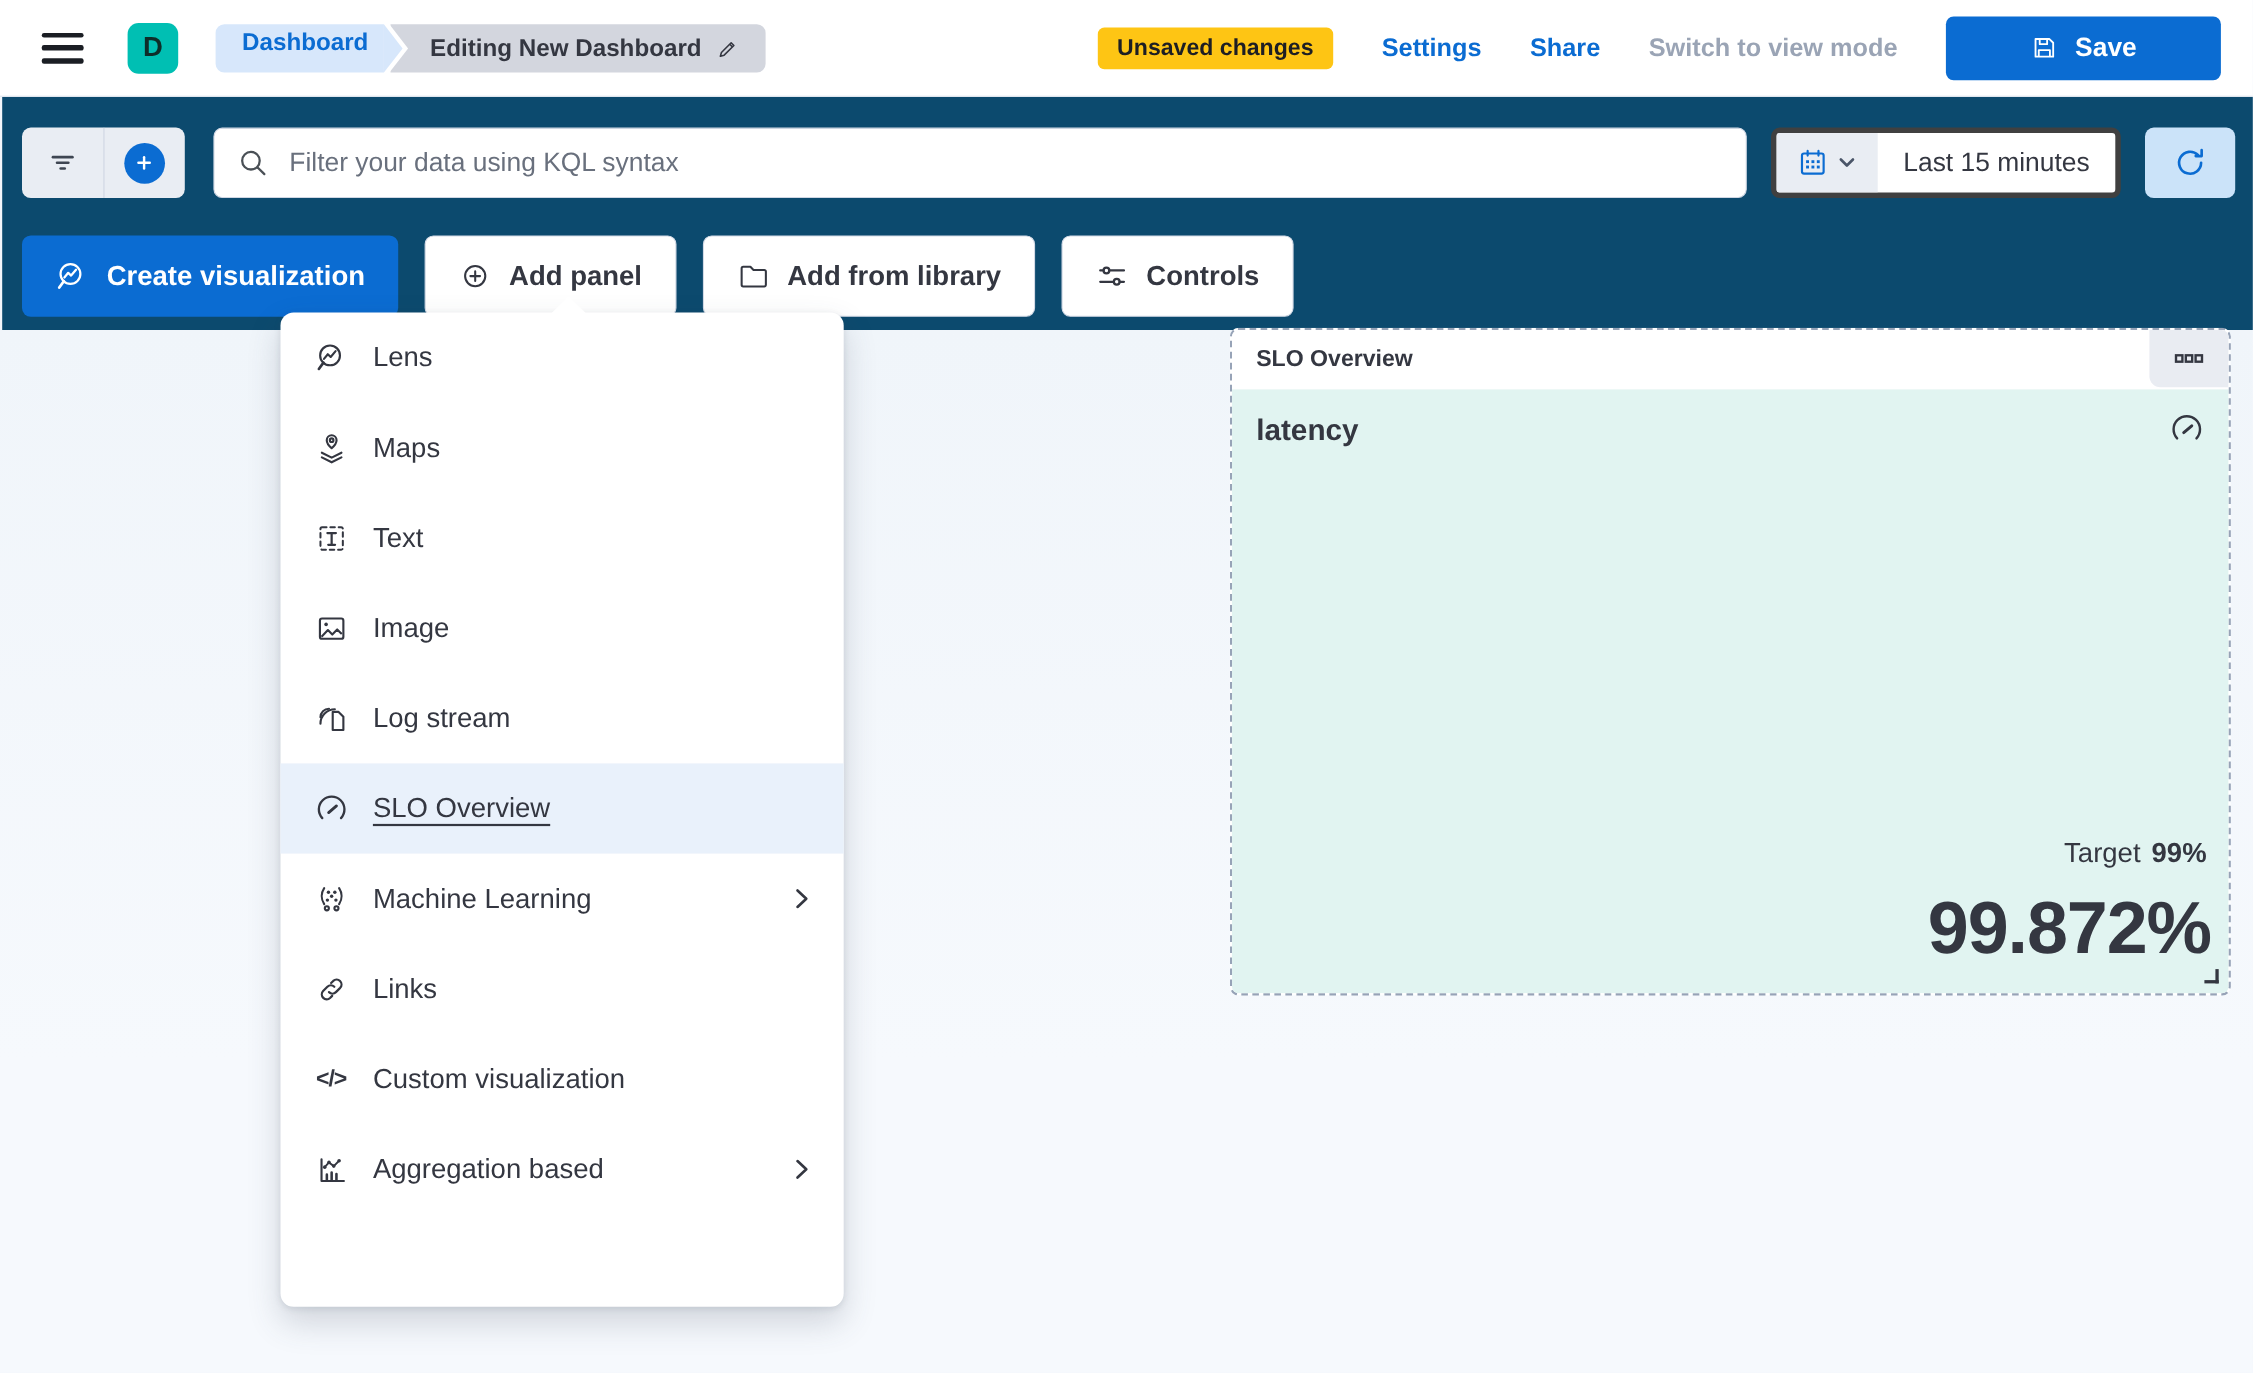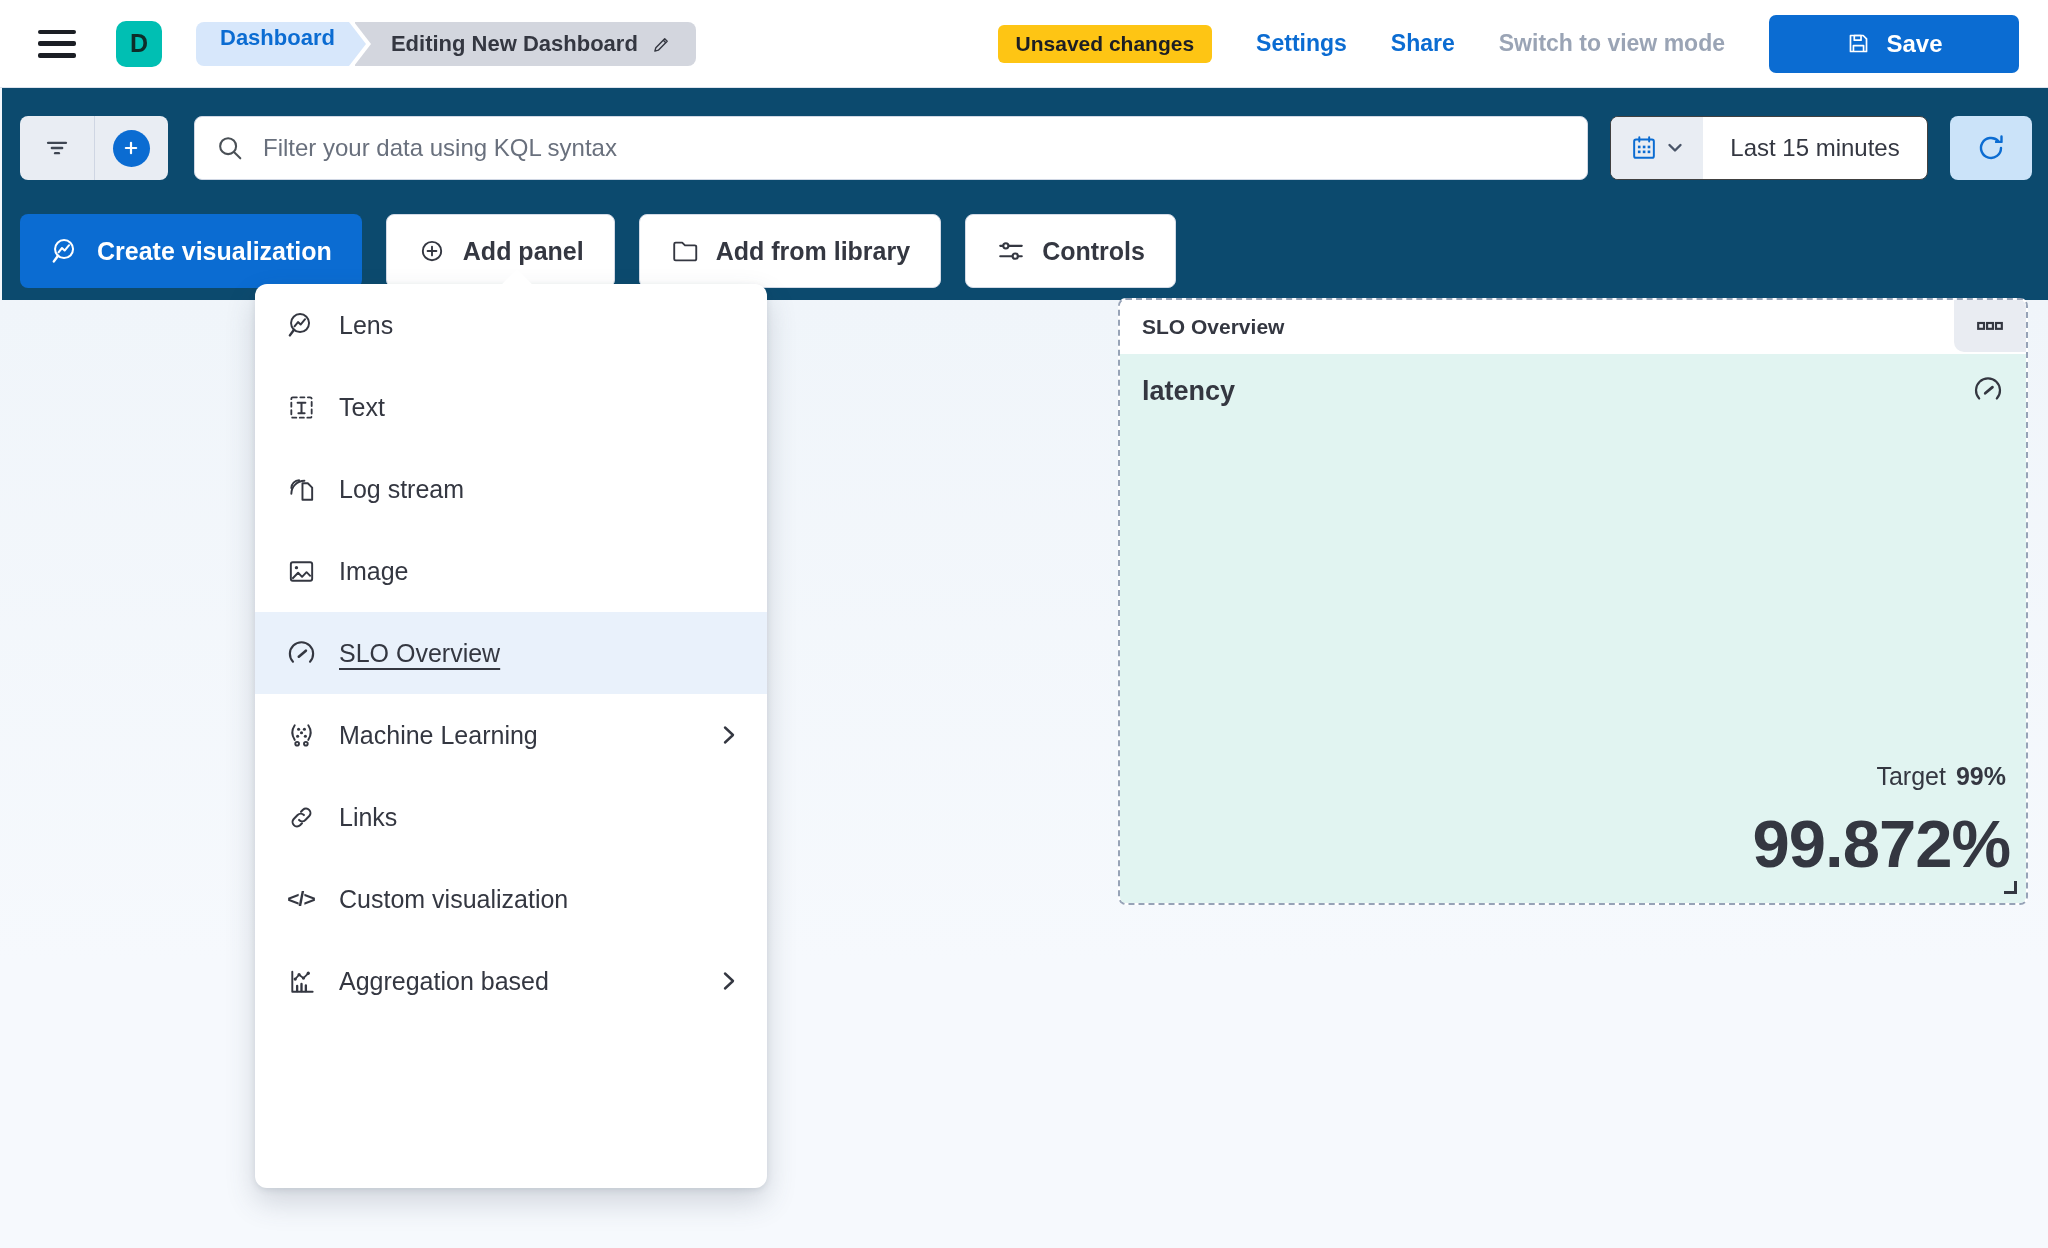--- a/index.html
+++ b/index.html
@@ -67,21 +67,21 @@
   .query-input-wrap {
     flex:1; height:64px; margin-left:26px; background:#fff; border:1px solid #d0d7e4; border-radius:8px;
     display:flex; align-items:center; padding:0 20px;
   }
   .query-input {
     flex:1; border:none; outline:none; font-family:inherit; font-size:24px; color:#343741;
     margin-left:18px; background:transparent;
   }
   .query-input::placeholder { color:#69707d; }
   .datepicker {
-    width:318px; height:64px; margin-left:22px; border:1px solid #404040; border-radius:8px;
+    width:318px; height:64px; margin-left:22px; border:5px solid #404040; border-radius:8px;
     display:flex; align-items:stretch; overflow:hidden; flex-shrink:0; background:#fff;
   }
   .datepicker .cal-cell { width:92px; background:#e9edf3; display:flex; align-items:center; justify-content:center; gap:6px; cursor:pointer; }
   .datepicker .range-cell { flex:1; display:flex; align-items:center; justify-content:center; font-size:24px; color:#343741; cursor:pointer; }
   .refresh-btn {
     width:82px; height:64px; margin-left:22px; background:#cbe3f9; border:none; border-radius:8px;
     display:flex; align-items:center; justify-content:center; cursor:pointer; flex-shrink:0;
   }
 
   .toolbar-row { position:absolute; top:126px; left:18px; display:flex; gap:24px; }
@@ -287,51 +287,62 @@
     <span class="ic">
       <svg width="31" height="31" viewBox="0 0 32 32" fill="none" stroke="currentColor" stroke-width="2" stroke-linecap="round" stroke-linejoin="round">
         <circle cx="14.5" cy="13.5" r="9.3"></circle>
           <path d="M8.8 16.8l3.6-4.4 2.7 2.6 4.6-5.5"></path>
           <path d="M8.3 20.3L4 26.2" stroke-width="2.5"></path>
       </svg>
     </span>
     <span class="lbl">Lens</span>
   </div>
 
+  <div class="mi">
+    <span class="ic">
+      <svg width="31" height="31" viewBox="0 0 32 32" fill="none" stroke="currentColor" stroke-width="2" stroke-linecap="round" stroke-linejoin="round">
+        <path d="M16 3.8a4.6 4.6 0 0 1 4.6 4.6c0 3.4-4.6 7.6-4.6 7.6s-4.6-4.2-4.6-7.6A4.6 4.6 0 0 1 16 3.8z"></path>
+        <circle cx="16" cy="8.4" r="1.7"></circle>
+        <path d="M6.8 20.2l9.2 4.6 9.2-4.6M6.8 24.6l9.2 4.6 9.2-4.6"></path>
+      </svg>
+    </span>
+
+    <span class="lbl">Maps</span>
+  </div>
 
   <div class="mi">
     <span class="ic">
       <svg width="31" height="31" viewBox="0 0 32 32" fill="none" stroke="currentColor" stroke-width="1.9" stroke-linecap="round">
         <rect x="5.5" y="5.5" width="21" height="21" rx="1.5" stroke-dasharray="4.2 3.6"></rect>
         <path d="M12 11h8M16 11v11M12.8 22h6.4" stroke-width="2.1"></path>
       </svg>
     </span>
     <span class="lbl">Text</span>
+  </div>
+
+  <div class="mi">
+    <span class="ic">
+      <svg width="31" height="31" viewBox="0 0 32 32" fill="none" stroke="currentColor" stroke-width="2" stroke-linejoin="round">
+        <rect x="5" y="6.5" width="22" height="19" rx="2"></rect>
+        <circle cx="10.8" cy="12" r="1.7" fill="currentColor" stroke="none"></circle>
+        <path d="M6.5 23.5l6-6.2 4.1 4.2 4.6-4.8 4.3 4.4"></path>
+      </svg>
+    </span>
+    <span class="lbl">Image</span>
   </div>
 
   <div class="mi">
     <span class="ic">
       <svg width="31" height="31" viewBox="0 0 32 32" fill="none" stroke="currentColor" stroke-width="2" stroke-linecap="round" stroke-linejoin="round">
         <path d="M5.5 14.5a8 8 0 0 1 8-8"></path>
         <path d="M5.5 20.5a13.5 13.5 0 0 1 13.5-13.5"></path>
         <path d="M17 26.5V9.5h5.5l4.5 4.5v12.5z"></path>
       </svg>
     </span>
     <span class="lbl">Log stream</span>
-  </div>
-
-  <div class="mi">
-    <span class="ic">
-      <svg width="31" height="31" viewBox="0 0 32 32" fill="none" stroke="currentColor" stroke-width="2" stroke-linejoin="round">
-        <rect x="5" y="6.5" width="22" height="19" rx="2"></rect>
-        <circle cx="10.8" cy="12" r="1.7" fill="currentColor" stroke="none"></circle>
-        <path d="M6.5 23.5l6-6.2 4.1 4.2 4.6-4.8 4.3 4.4"></path>
-      </svg>
-    </span>
-    <span class="lbl">Image</span>
   </div>
 
   <div class="mi selected">
     <span class="ic">
       <svg width="31" height="31" viewBox="0 0 32 32" fill="none" stroke="currentColor" stroke-width="2.2" stroke-linecap="round">
         <path d="M7.2 24.5a12 12 0 1 1 17.6 0"></path>
         <path d="M13.2 19.3l7.3-6.2" stroke-width="2.7"></path>
       </svg>
     </span>
     <span class="lbl">SLO Overview</span>

